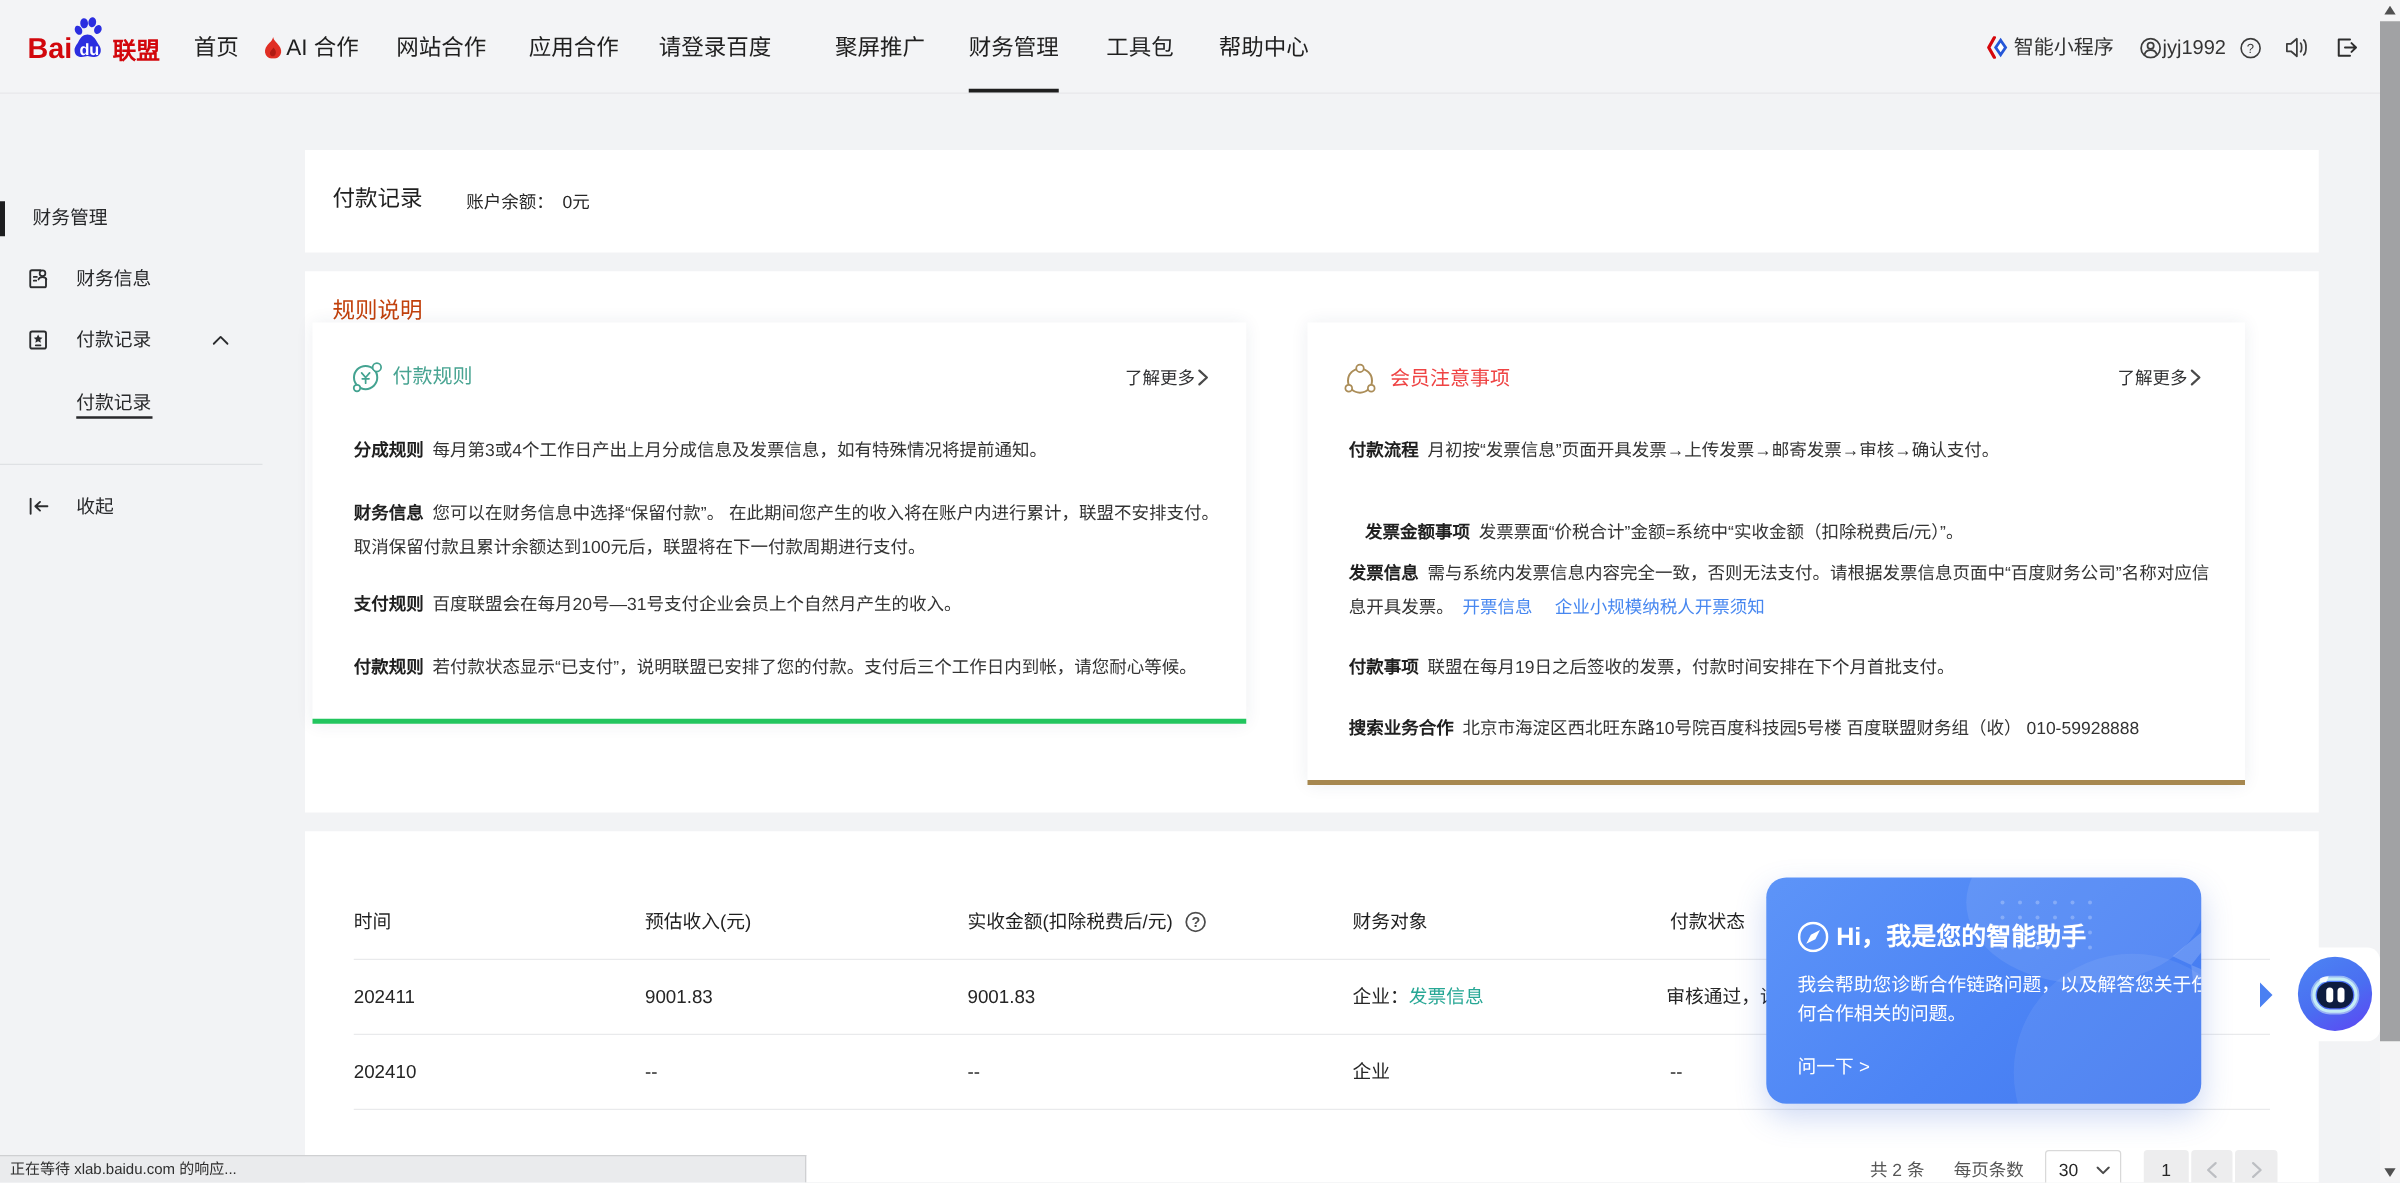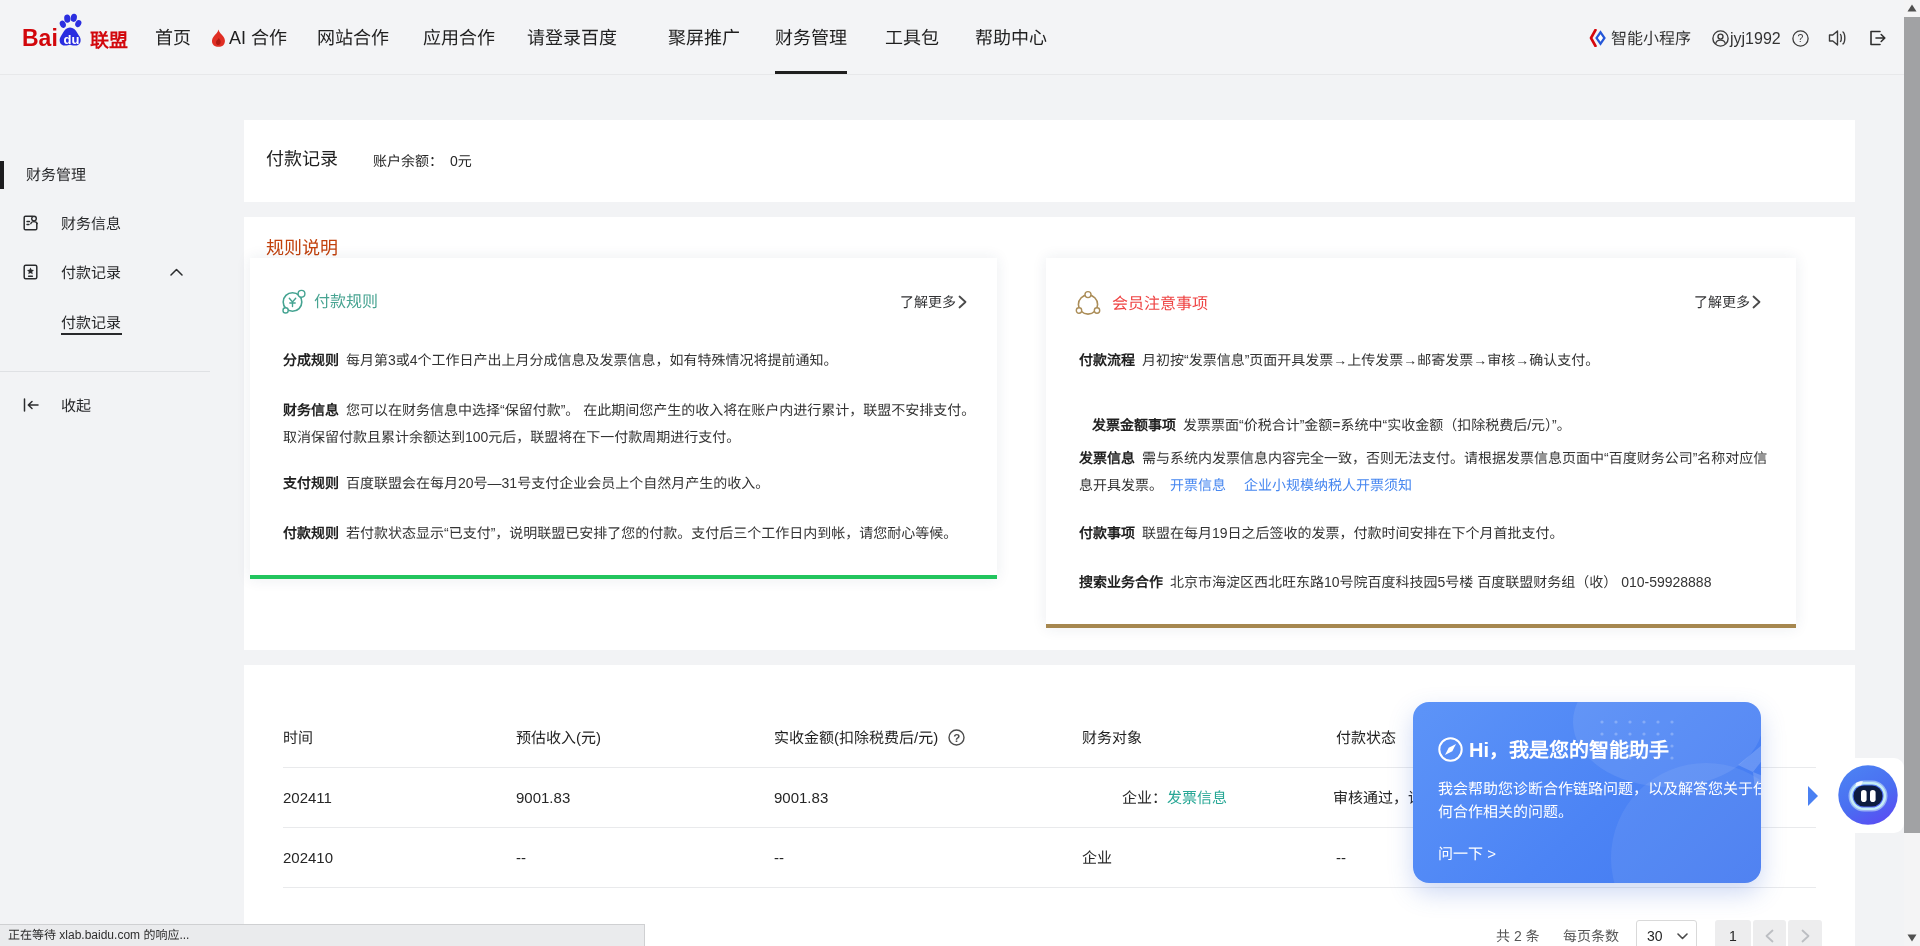--- a/index.html
+++ b/index.html
@@ -203,21 +203,21 @@
     <circle cx="8.5" cy="8.5" r="7.5" fill="none" stroke="#4d4d4d" stroke-width="1.4"></circle>
     <text x="5.2" y="12.6" font-size="11.5" font-weight="bold" fill="#4d4d4d" font-family="Liberation Sans,sans-serif">?</text>
   </svg>
   <span class="th" style="left:838px; top:63px;">财务对象</span>
   <span class="th" style="left:1092px; top:63px;">付款状态</span>
   <div class="hr" style="top:102px;"></div>
 
   <span class="td" style="left:39px; top:123px;">202411</span>
   <span class="td" style="left:272px; top:123px;">9001.83</span>
   <span class="td" style="left:530px; top:123px;">9001.83</span>
-  <span class="td" style="left:838px; top:123px;margin-left:40px;">企业：<a class="teal-link" href="#">发票信息</a></span>
+  <span class="td" style="left:838px; top:123px;">企业：<a class="teal-link" href="#">发票信息</a></span>
   <span class="td" style="left:1089px; top:123px;">审核通过，请登录百度</span>
   <div class="hr" style="top:162px;"></div>
 
   <span class="td" style="left:39px; top:183px;">202410</span>
   <span class="td" style="left:272px; top:183px;">--</span>
   <span class="td" style="left:530px; top:183px;">--</span>
   <span class="td" style="left:838px; top:183px;">企业</span>
   <span class="td" style="left:1092px; top:183px;">--</span>
   <div class="hr" style="top:222px;"></div>
 

